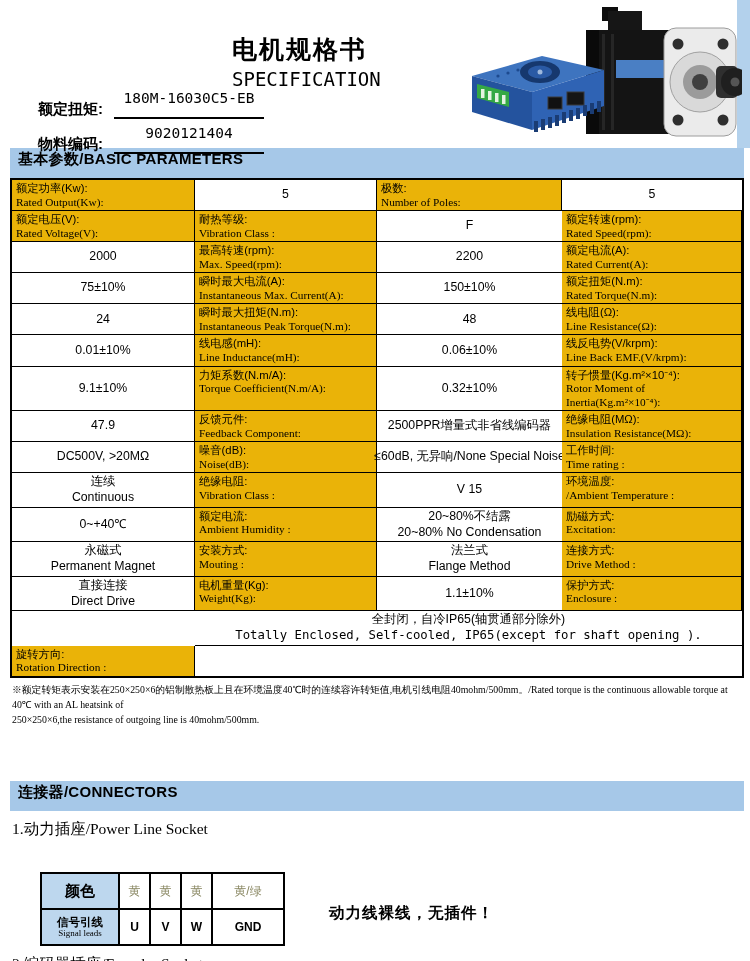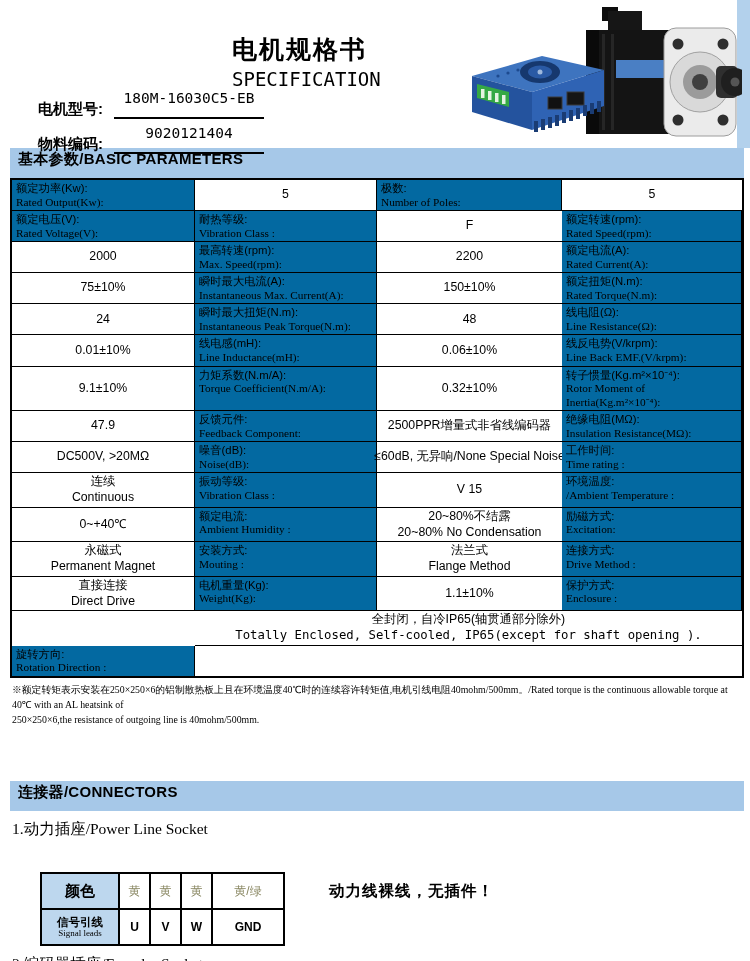--- a/index.html
+++ b/index.html
@@ -22,33 +22,33 @@
   
   .section-bar{margin:0 6px 0 10px;background:#a6c8e8;font-weight:bold;font-size:15px;
                padding:2px 0 9px 8px;letter-spacing:.3px;}
 
   
   #basic-grid{margin-left:10px;width:734px;display:grid;box-sizing:border-box;
               grid-template-columns:183px 182px 185px 180px;border:2px solid #000;background:#fff;}
   .p-cell{box-sizing:border-box;border-right:1px solid #000;border-bottom:1px solid #000;min-height:30px;}
   .p-cell.last-col{border-right:none;}
   .p-cell.last-row{border-bottom:none;}
-  .p-label{background:#0369a1;padding:2px 2px 1px 4px;font-size:11.3px;line-height:1.2;}
+  .p-label{background:#eab308;padding:2px 2px 1px 4px;font-size:11.3px;line-height:1.2;}
   .p-label .en{font-family:"Liberation Serif",serif;}
   .p-value{display:flex;flex-direction:column;align-items:center;justify-content:center;
            font-size:12.3px;text-align:center;line-height:1.28;padding:1px 2px;}
   .p-value div{white-space:nowrap;}
   .p-span{grid-column:2 / 5;}
   .mono{font-family:"DejaVu Sans Mono",monospace;}
   #footnote{margin:4px 10px 0 12px;font-size:9.8px;font-family:"Liberation Serif",serif;line-height:1.55;}
 
   
   .connectors-bar{margin-top:54px;}
   .sub-heading{font-family:"Liberation Serif",serif;font-size:15.5px;margin:8px 0 0 12px;}
-  .power-wrap{display:flex;align-items:flex-start;margin:32px 0 0 40px;}
+  .power-wrap{display:flex;align-items:center;margin:32px 0 0 40px;}
   table.ctable{border-collapse:collapse;}
   .ctable td{border:2px solid #000;text-align:center;vertical-align:middle;background:#fff;}
   .ctable td.hdr{background:#bdd7ee;}
   #power-table td{height:32px;}
   #power-table .hdr{width:74px;}
   .hdr-big{font-size:15px;font-weight:bold;}
   .hdr-zh{font-size:11.5px;font-weight:bold;line-height:1.15;}
   .hdr-en{font-size:9px;font-family:"Liberation Serif",serif;font-weight:normal;line-height:1.1;}
   .cell-color{width:27px;font-size:12px;color:#87855f;}
   .cell-color.cell-wide{width:68px;}
@@ -119,21 +119,21 @@
       </g>
     </svg>
 
     <div class="titles">
       <div class="title-zh">电机规格书</div>
       <div class="title-en">SPECIFICATION</div>
     </div>
 
     <div class="id-lines">
       <div class="id-row">
-        <span class="id-label">电机型号:</span>
+        <span class="id-label">额定扭矩:</span>
         <span class="id-value">180M-16030C5-EB</span>
       </div>
       <div class="id-row">
         <span class="id-label">物料编码:</span>
         <span class="id-value">9020121404</span>
       </div>
     </div>
   </div>
 
   <div class="section-bar">基本参数/BASIC PARAMETERS</div>
@@ -264,21 +264,21 @@
       </div>
       <div class="p-cell p-label">
         <div class="zh">工作时间:</div>
         <div class="en">Time rating :</div>
       </div>
       <div class="p-cell p-value">
         <div>连续</div>
         <div>Continuous</div>
       </div>
       <div class="p-cell p-label">
-        <div class="zh">振动等级:</div>
+        <div class="zh">绝缘电阻:</div>
         <div class="en">Vibration Class :</div>
       </div>
       <div class="p-cell p-value last-col">
         <div>V 15</div>
       </div>
       <div class="p-cell p-label">
         <div class="zh">环境温度:</div>
         <div class="en">/Ambient Temperature :</div>
       </div>
       <div class="p-cell p-value">

